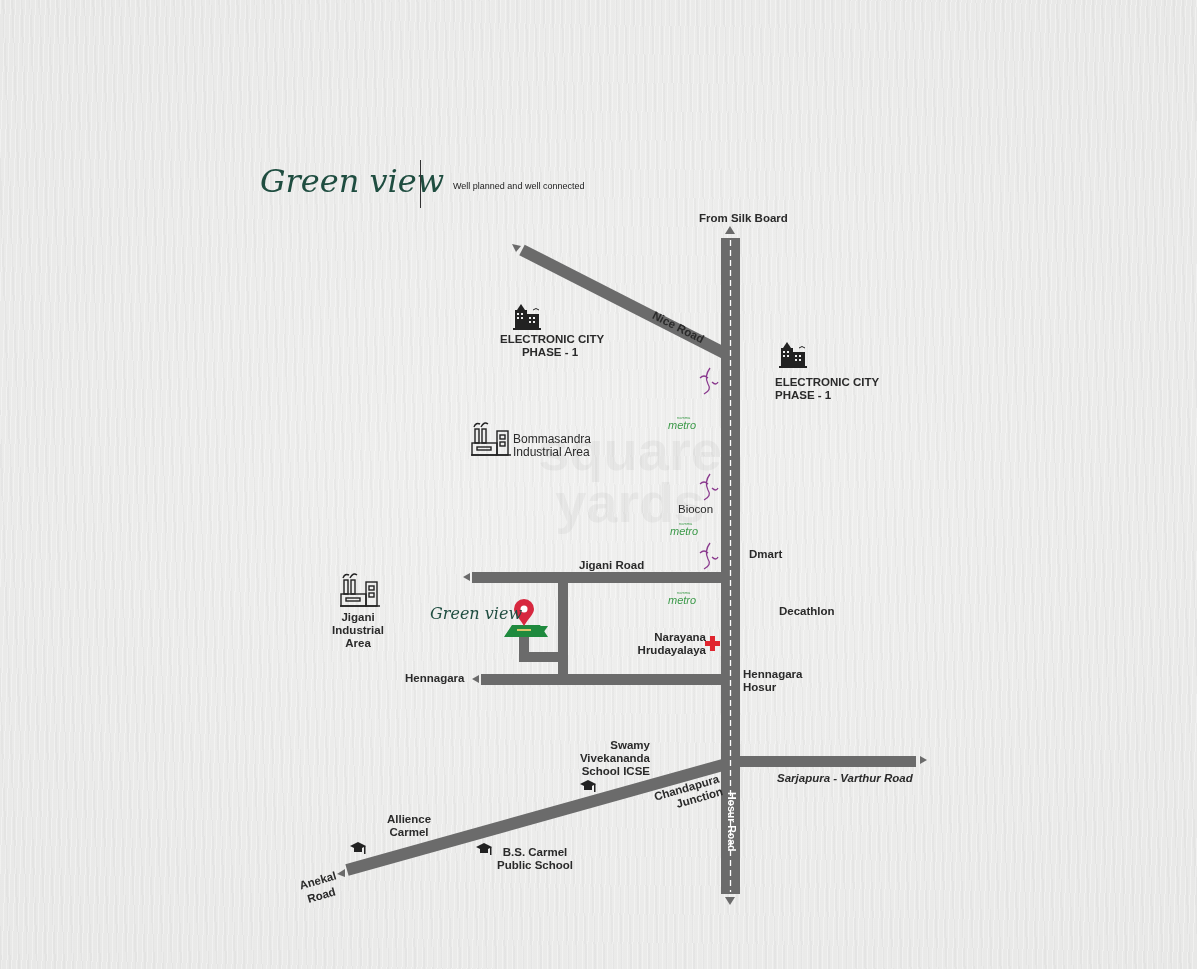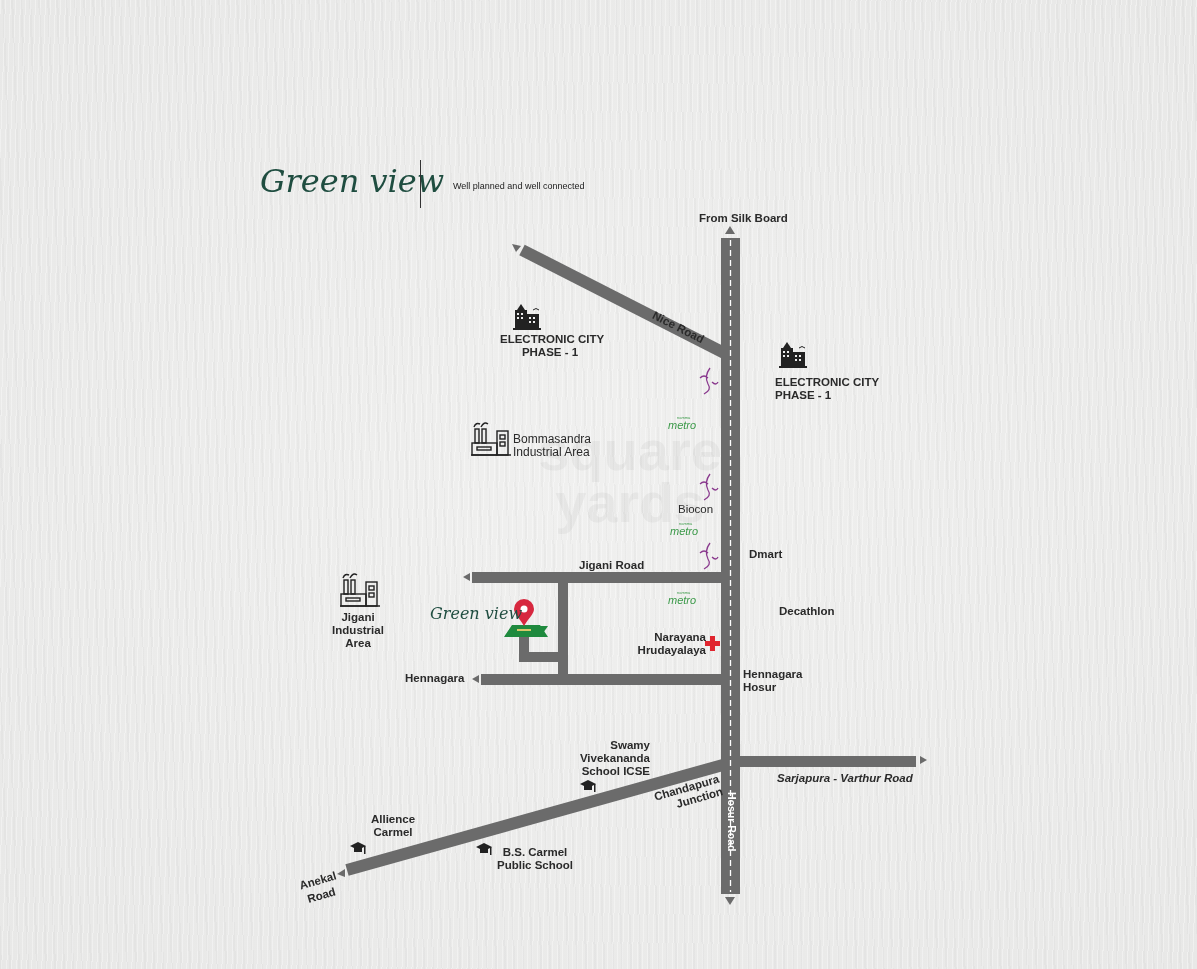--- a/index.html
+++ b/index.html
@@ -196,21 +196,21 @@
 </div>
 <div class="lbl" style="left:743px; top:668px;">
   <div>Hennagara</div>
   <div>Hosur</div>
 </div>
 <div class="lbl r" style="left:560px; top:739px; width:90px;">
   <div>Swamy</div>
   <div>Vivekananda</div>
   <div>School ICSE</div>
 </div>
-<div class="lbl c" style="left:360px; top:813px; width:66px;">
+<div class="lbl c" style="left:376px; top:813px; width:66px;">
   <div>Allience</div>
   <div>Carmel</div>
 </div>
 <div class="lbl c" style="left:494px; top:846px; width:82px;">
   <div>B.S. Carmel</div>
   <div>Public School</div>
 </div>
 
 <div class="brand" style="left:430px; top:604px; font-size:16px;">Green view</div>
 

